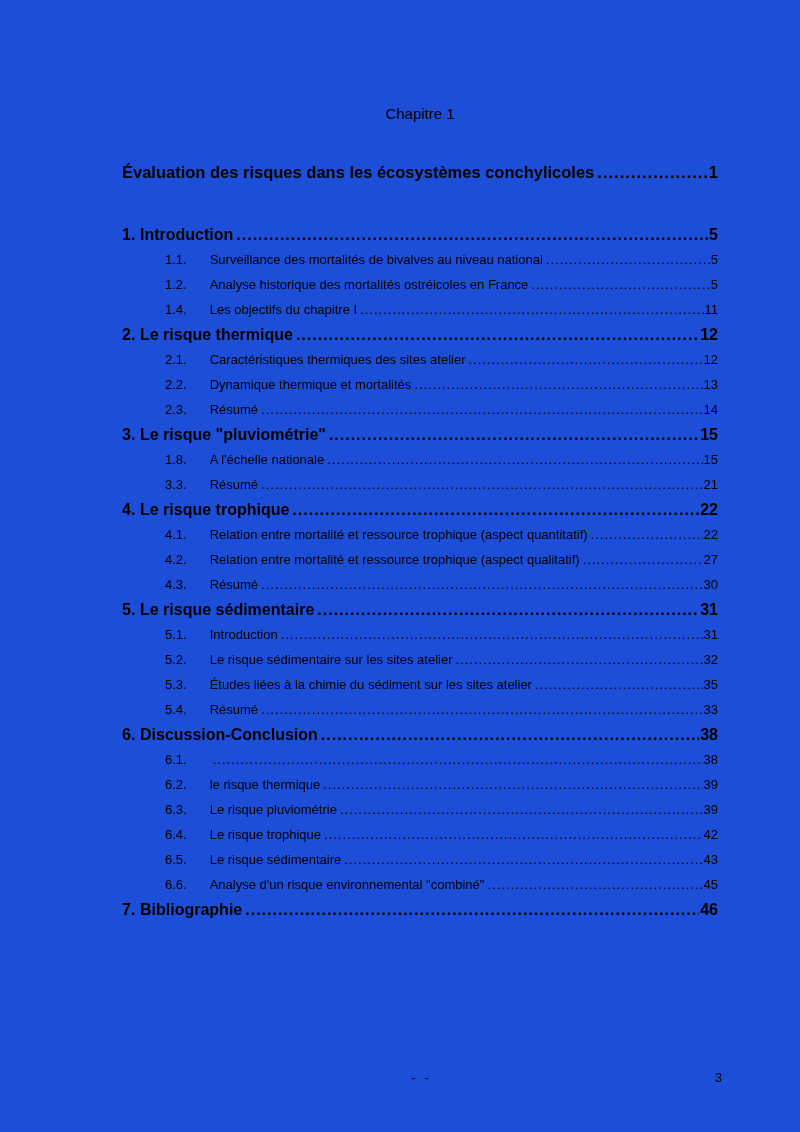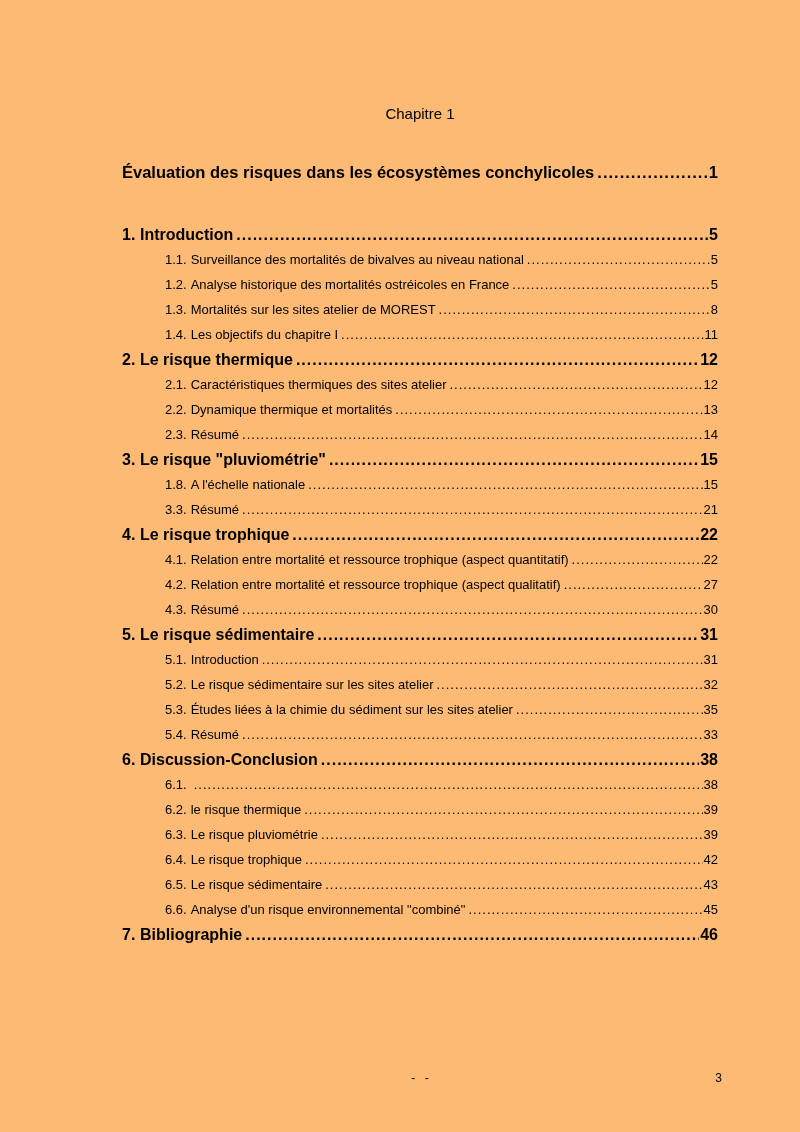--- a/index.html
+++ b/index.html
@@ -6,21 +6,21 @@
   html, body { background: #ffffff; }
   body {
     width: 800px; height: 1132px;
     font-family: "Liberation Sans", sans-serif;
     color: #000000;
     overflow: hidden;
   }
   .page {
     position: relative;
     width: 800px; height: 1132px;
-    background: #fdba74;
+    background: #1d4ed8;
     padding: 104px 82px 0 122px;
   }
   .chapter-heading {
     text-align: center;
     font-size: 15px;
     line-height: 20px;
     font-weight: normal;
   }
   .toc-row {
     display: flex;
@@ -34,21 +34,21 @@
     font-weight: bold;
     font-size: 16.5px;
     line-height: 22px;
     height: 22px;
   }
   .toc-list { margin-top: 39px; }
   .toc-row.lvl1 { font-weight: bold; font-size: 16px; }
   .toc-row.lvl2 { font-size: 13px; font-weight: normal; padding-left: 43px; }
   .toc-num { flex: 0 0 auto; }
   .lvl1 .toc-num { display: inline-block; min-width: 18px; }
-  .lvl2 .toc-num { margin-right: 4px; }
+  .lvl2 .toc-num { margin-right: 23px; }
   .toc-label { flex: 0 0 auto; }
   .toc-dots {
     flex: 1 1 auto;
     overflow: hidden;
     white-space: nowrap;
     margin-left: 3px;
     letter-spacing: 1px;
   }
   .toc-dots::after {
     content: "............................................................................................................................................................................................................................................................................................................";
@@ -100,26 +100,20 @@
       <span class="toc-dots"></span>
       <span class="toc-page">5</span>
     </div>
       <div class="toc-row lvl2">
       <span class="toc-num">1.2.</span>
       <span class="toc-label">Analyse historique des mortalités ostréicoles en France</span>
       <span class="toc-dots"></span>
       <span class="toc-page">5</span>
     </div>
       <div class="toc-row lvl2">
-      <span class="toc-num">1.3.</span>
-      <span class="toc-label">Mortalités sur les sites atelier de MOREST</span>
-      <span class="toc-dots"></span>
-      <span class="toc-page">8</span>
-    </div>
-      <div class="toc-row lvl2">
       <span class="toc-num">1.4.</span>
       <span class="toc-label">Les objectifs du chapitre I</span>
       <span class="toc-dots"></span>
       <span class="toc-page">11</span>
     </div>
       <div class="toc-row lvl1">
       <span class="toc-num">2.</span>
       <span class="toc-label">Le risque thermique</span>
       <span class="toc-dots"></span>
       <span class="toc-page">12</span>

